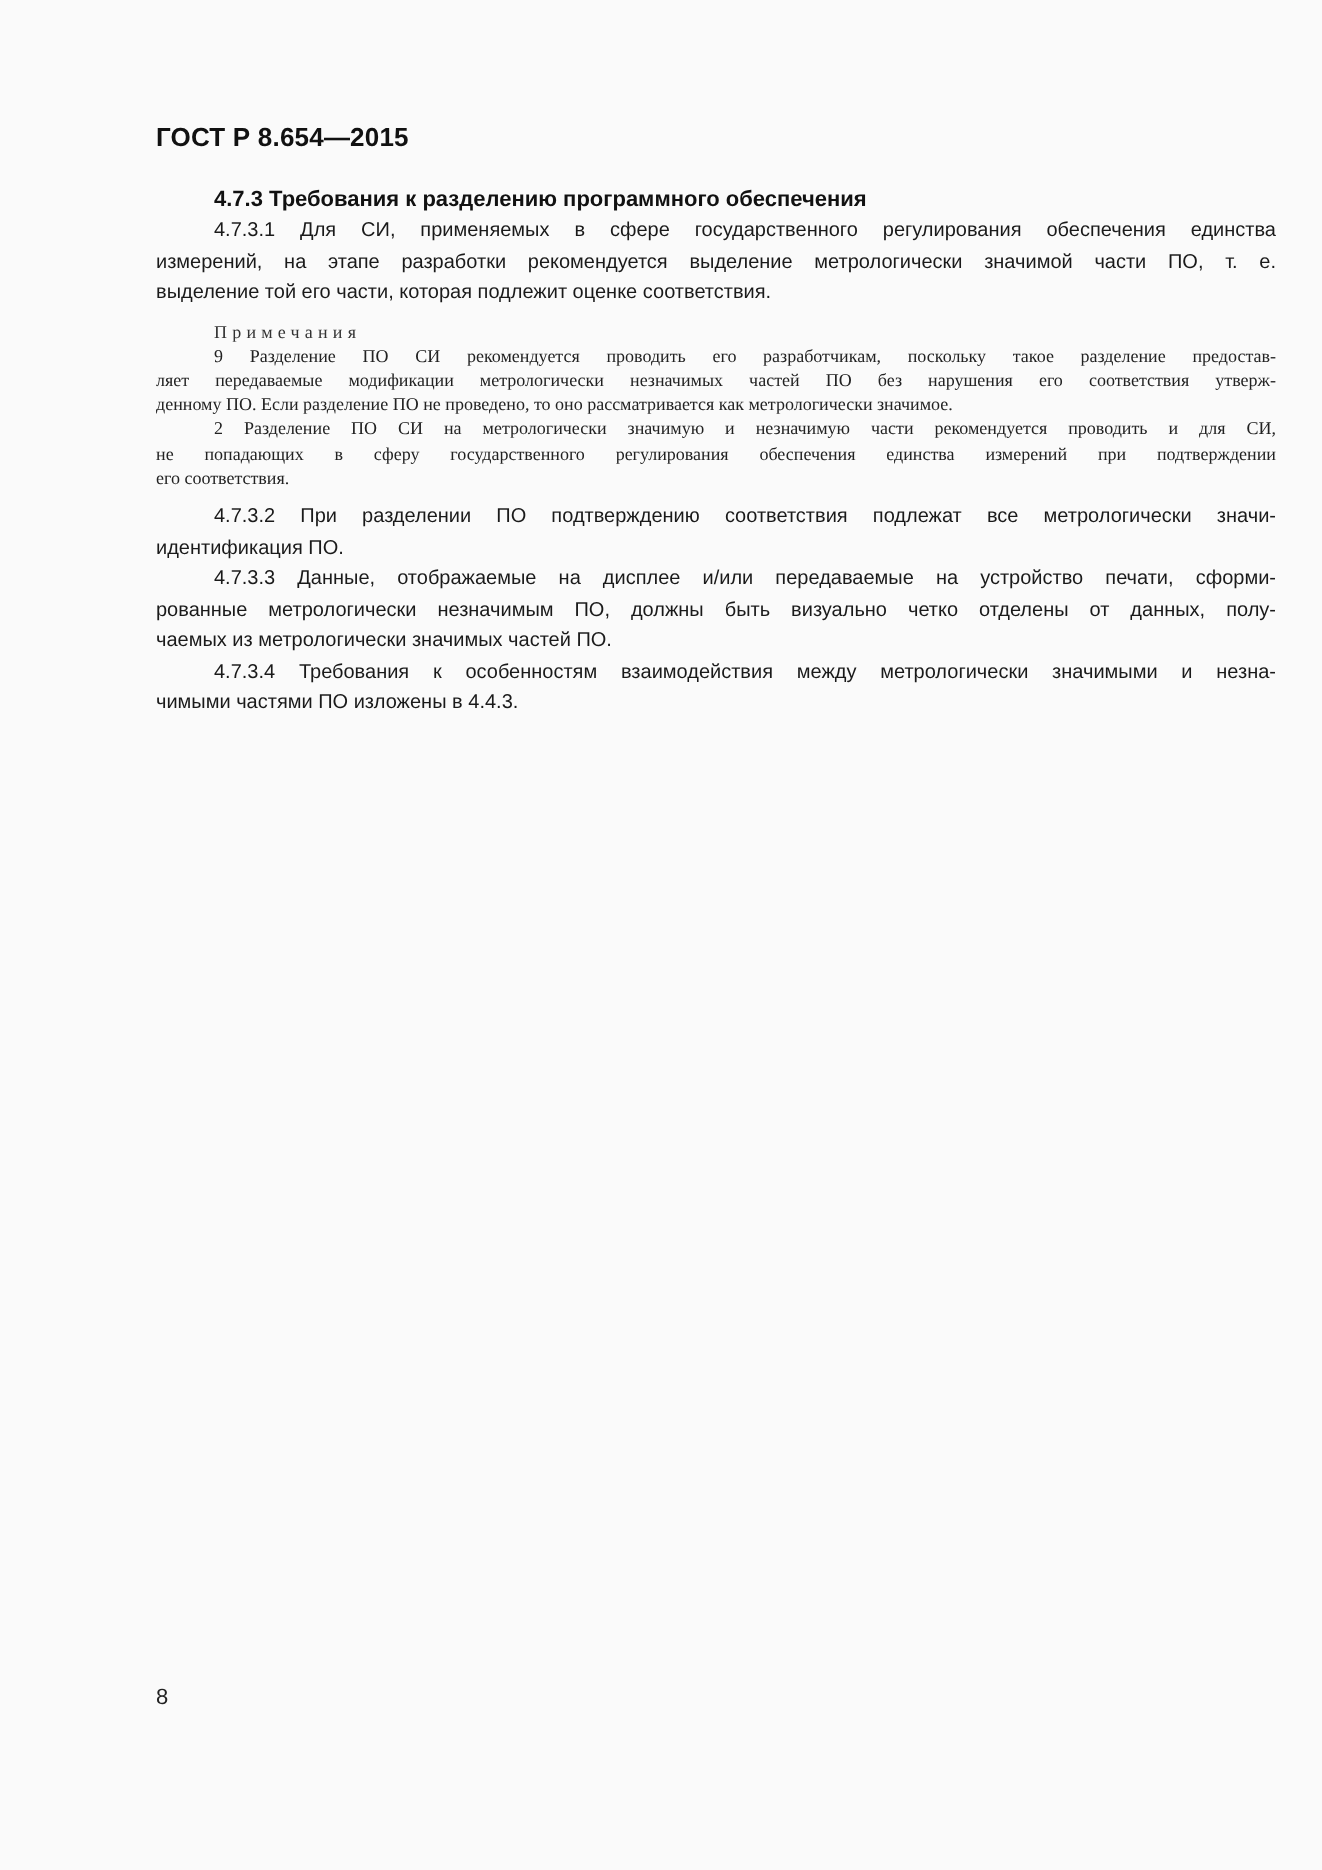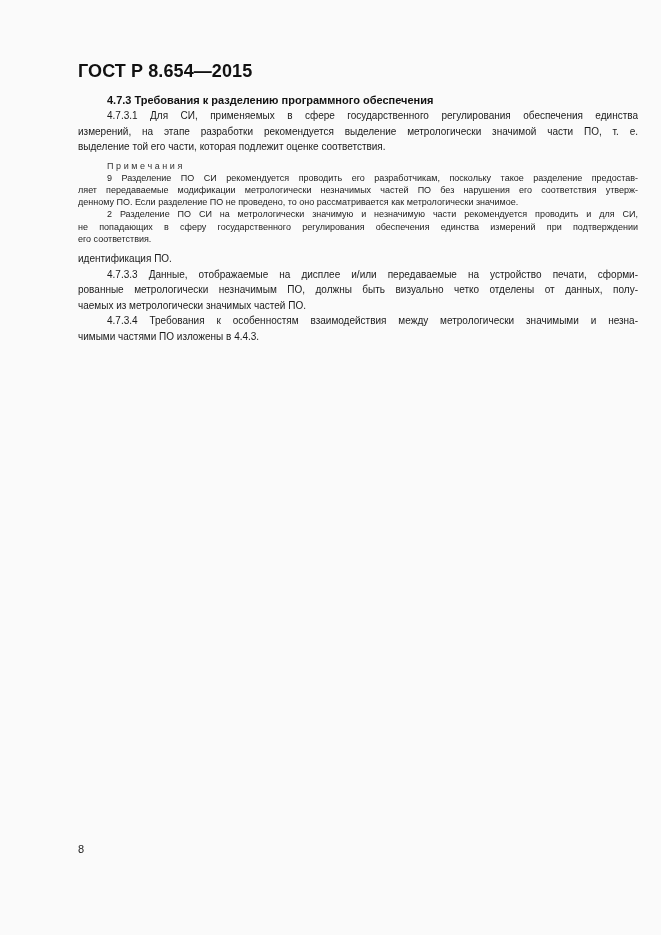--- a/index.html
+++ b/index.html
@@ -12,21 +12,21 @@
       height: 935px;
       position: relative;
       overflow: hidden;
       font-family: "Liberation Sans", sans-serif;
       color: #1a1a1a;
     }
     .page-header {
       position: absolute;
       left: 78px;
       top: 61px;
-      font-size: 18px;
+      font-size: 13px;
       font-weight: bold;
       color: #111;
       letter-spacing: 0.1px;
     }
     .content {
       position: absolute;
       left: 78px;
       top: 93px;
       width: 560px;
     }
@@ -52,20 +52,21 @@
     }
     .line.indent {
       padding-left: 29px;
     }
     .line.last {
       text-align-last: left;
     }
     .notes {
       margin-top: 5px;
       margin-bottom: 6px;
+      font-family: Liberation Serif, serif;
     }
     .notes-title {
       font-size: 9px;
       letter-spacing: 2.6px;
       padding-left: 29px;
       line-height: 12px;
       color: #333;
     }
     .note {
       font-size: 9px;
@@ -103,20 +104,21 @@
       <span class="line last">денному ПО. Если разделение ПО не проведено, то оно рассматривается как метрологически значимое.</span>
     </div>
     <div class="note">
       <span class="line indent">2 Разделение ПО СИ на метрологически значимую и незначимую части рекомендуется проводить и для СИ,</span>
       <span class="line">не попадающих в сферу государственного регулирования обеспечения единства измерений при подтверждении</span>
       <span class="line last">его соответствия.</span>
     </div>
   </div>
 
   <div class="para">
+    <span class="line indent">4.7.3.2 При разделении ПО подтверждению соответствия подлежат все метрологически значи-</span>
     <span class="line last">идентификация ПО.</span>
   </div>
 
   <div class="para">
     <span class="line indent">4.7.3.3 Данные, отображаемые на дисплее и/или передаваемые на устройство печати, сформи-</span>
     <span class="line">рованные метрологически незначимым ПО, должны быть визуально четко отделены от данных, полу-</span>
     <span class="line last">чаемых из метрологически значимых частей ПО.</span>
   </div>
 
   <div class="para">

